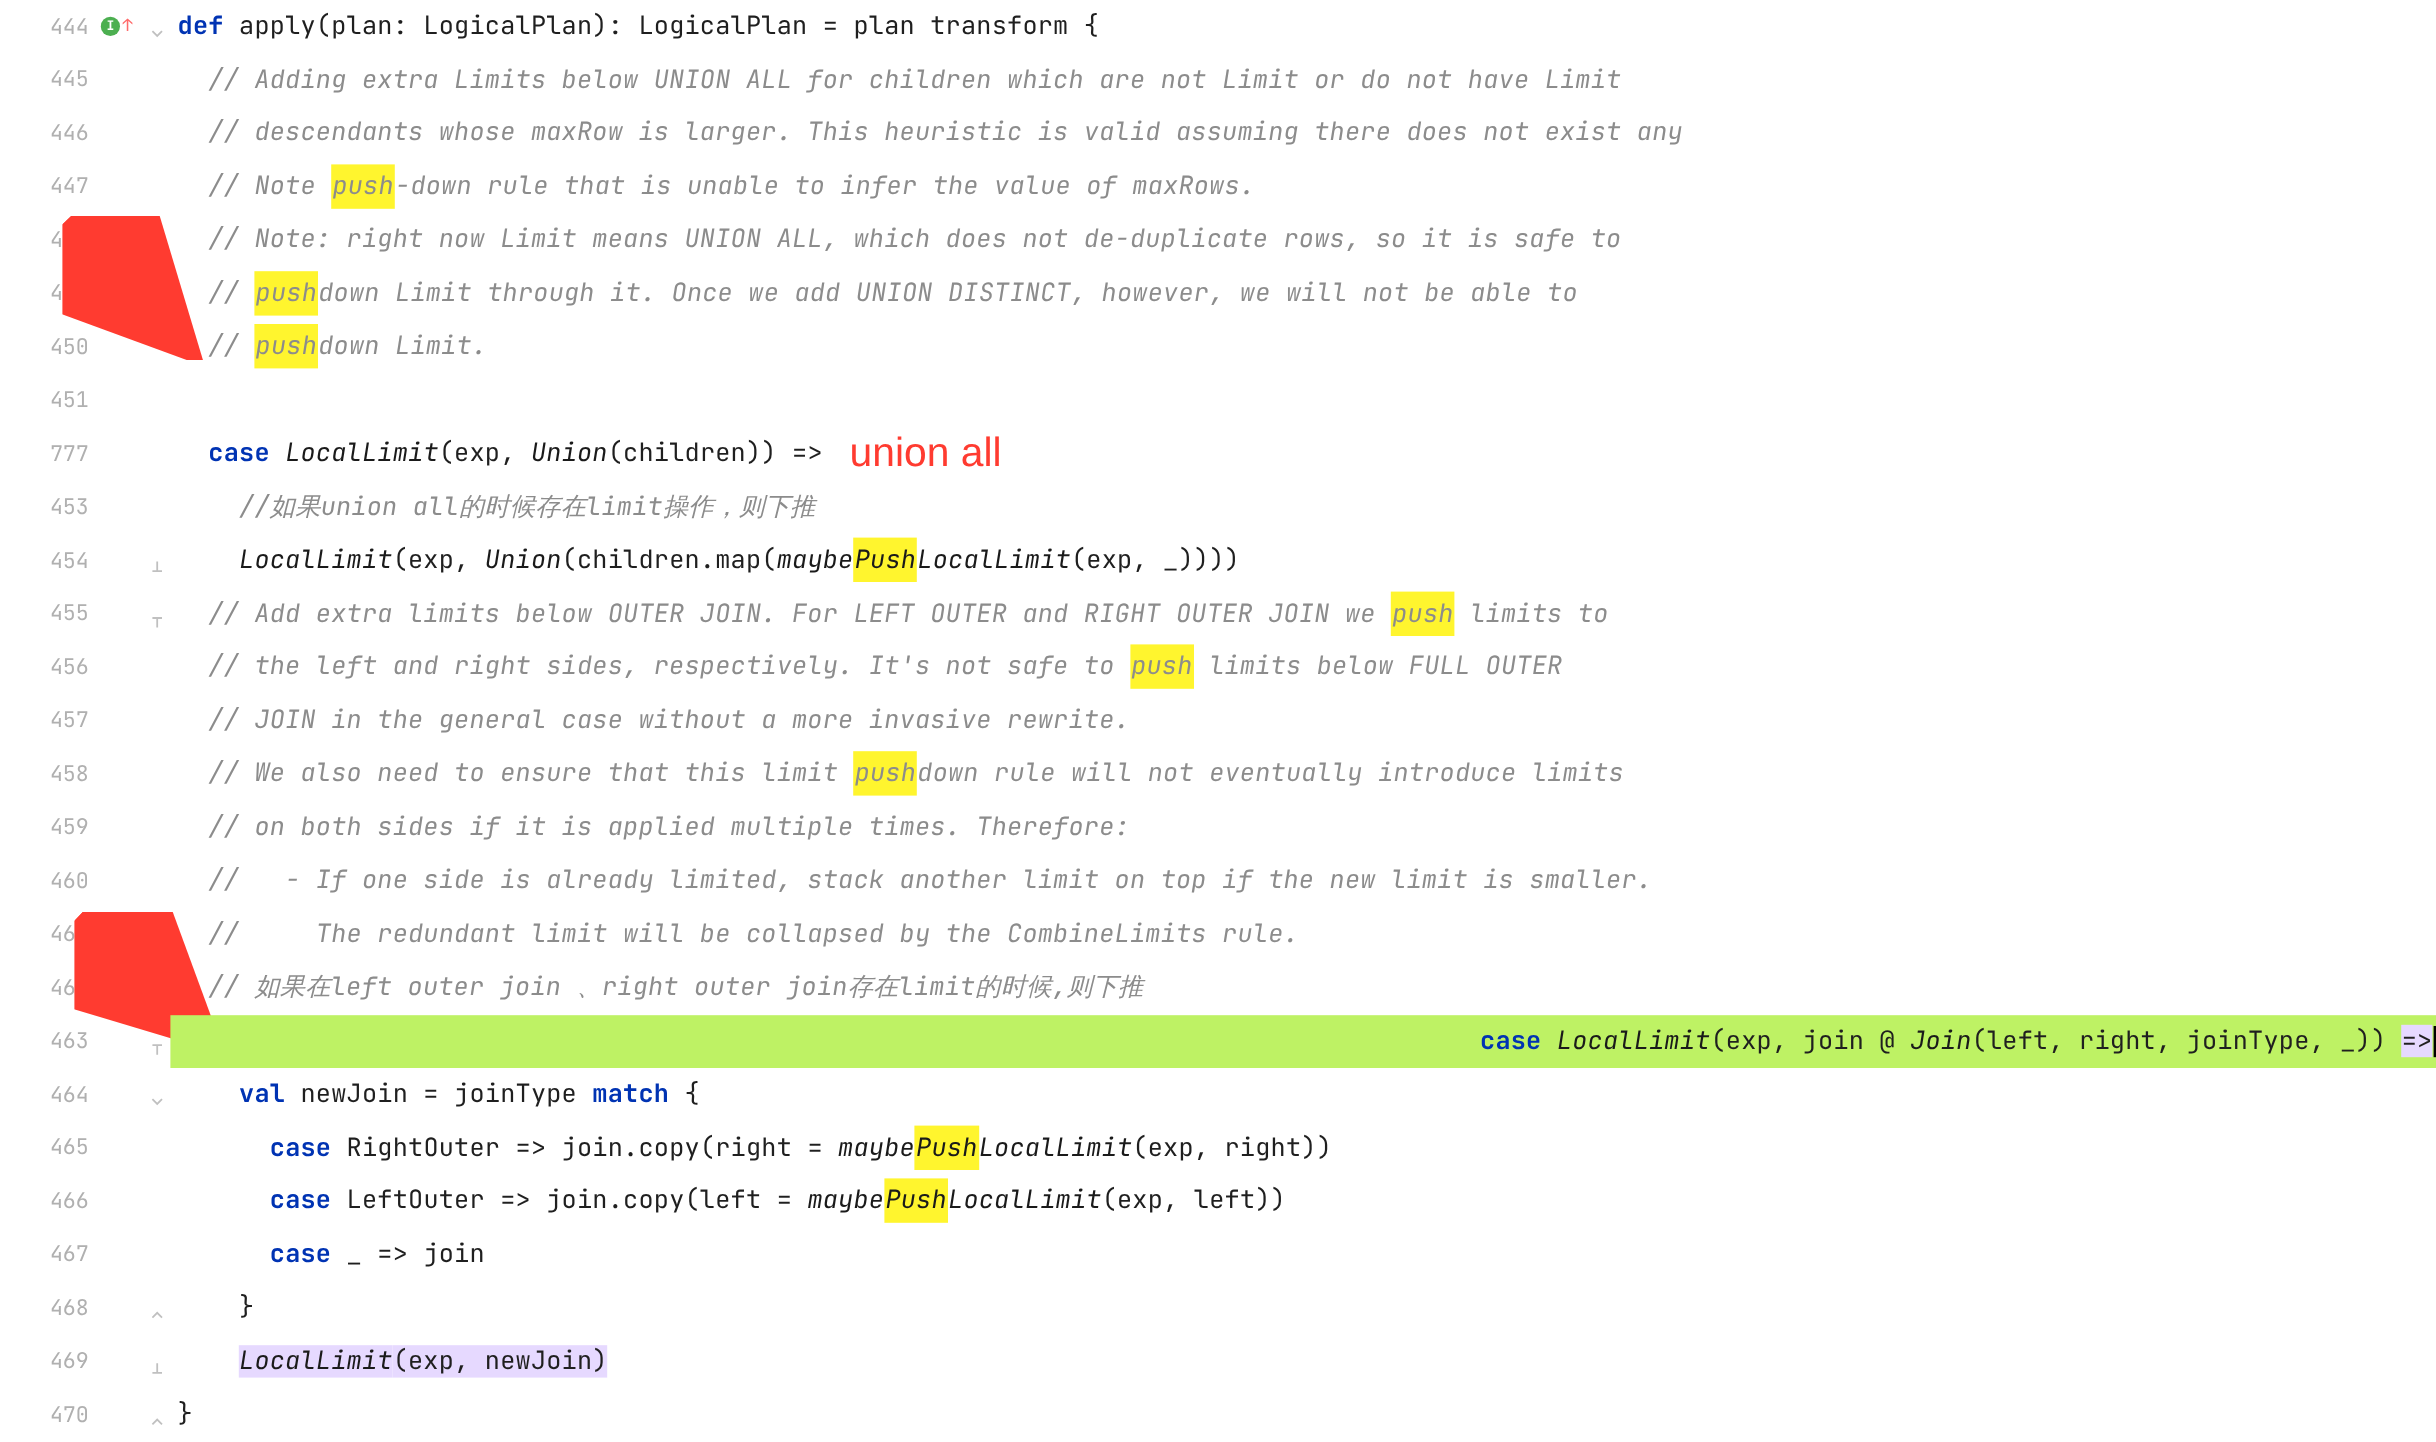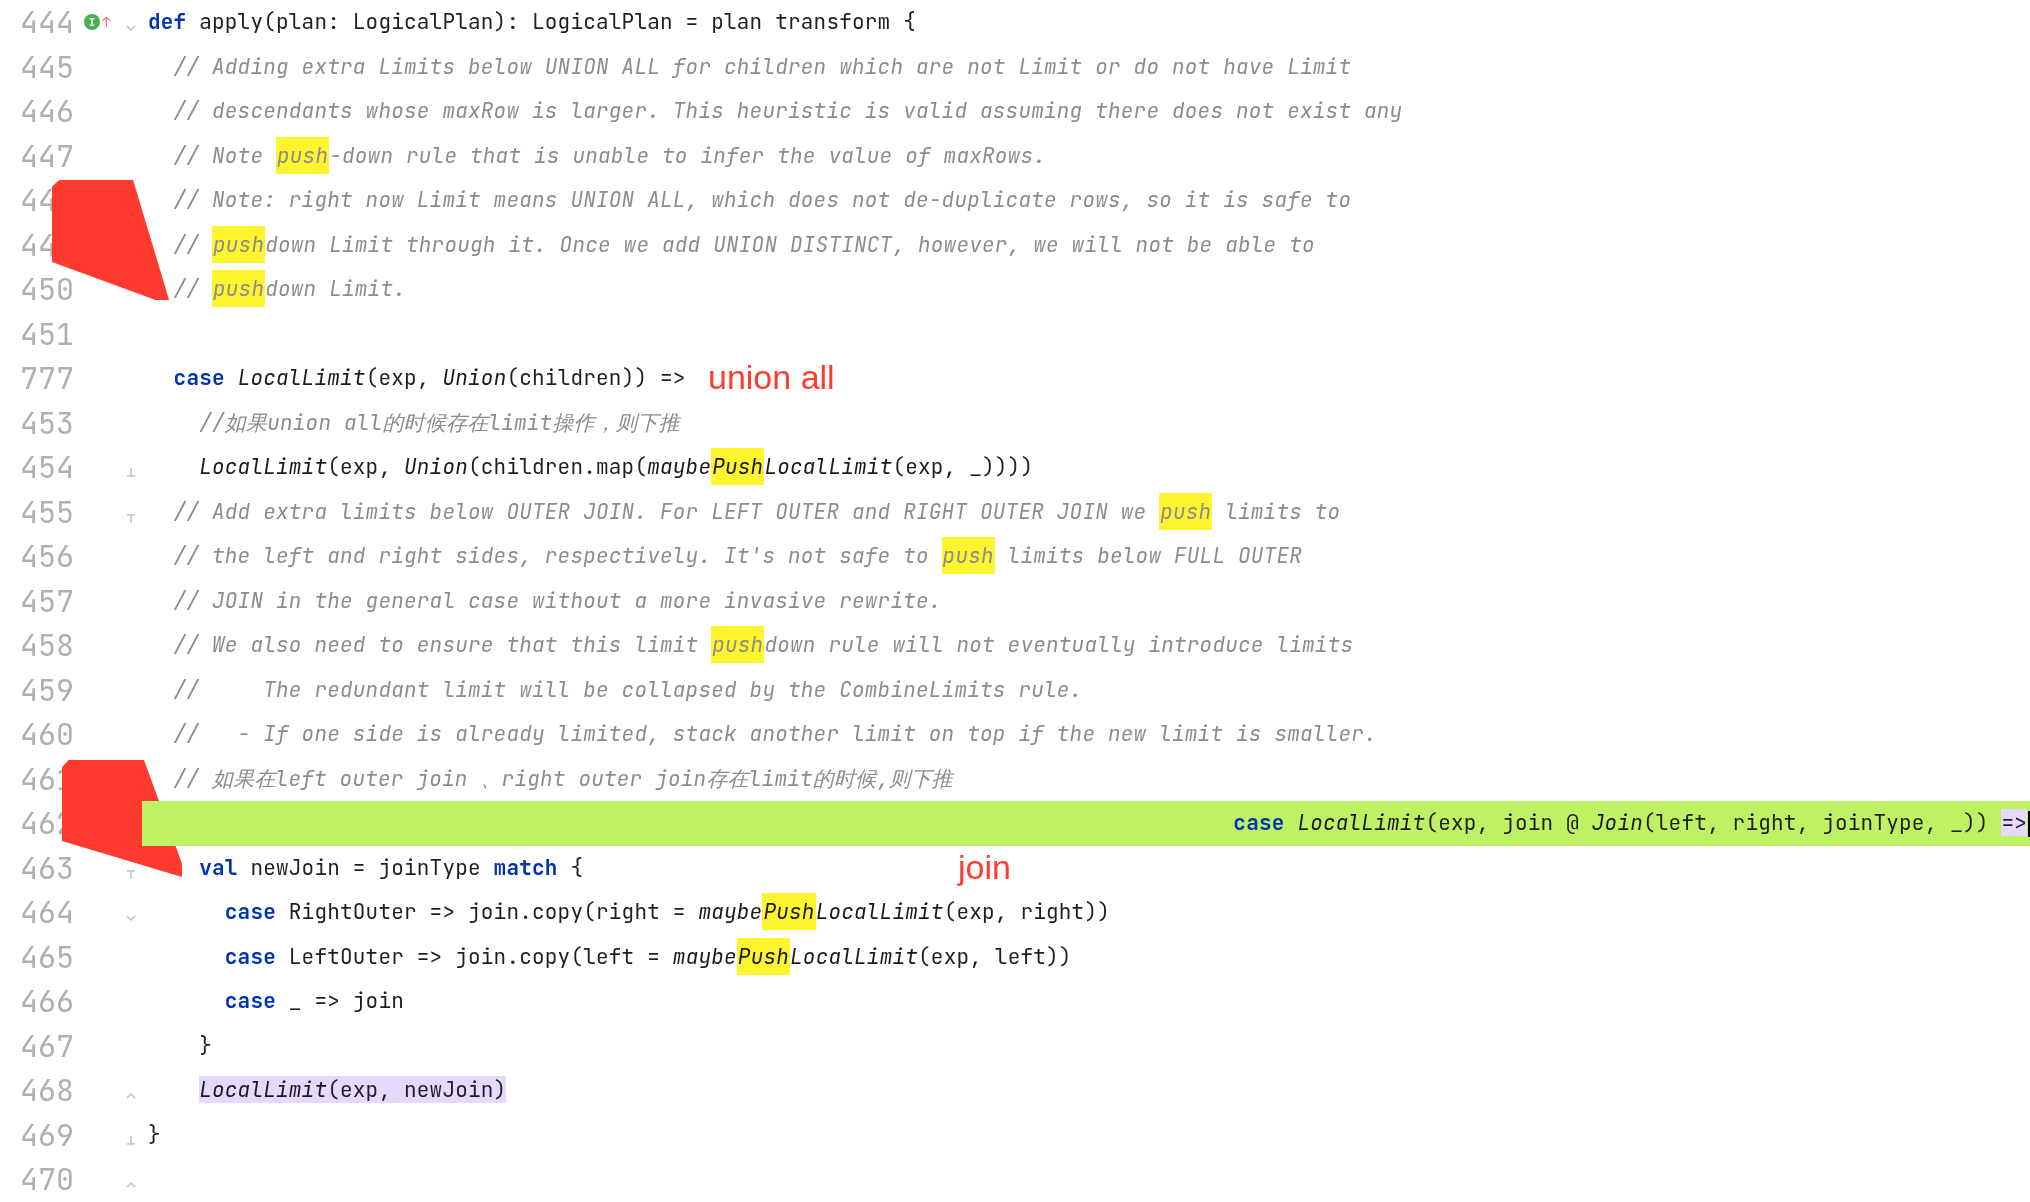--- a/index.html
+++ b/index.html
@@ -6,21 +6,21 @@
   html, body { width: 2030px; height: 1202px; background: #ffffff; overflow: hidden; }
   body { font-family: "JetBrains Mono", "Menlo", "Consolas", monospace; font-size: 20px; }
 
   .editor { display: flex; height: 100%; }
   .gutter { width: 84px; flex: 0 0 84px; background: #ffffff; border-right: none; }
   .marker-col { width: 36px; flex: 0 0 36px; background: #ffffff; position: relative; }
   .fold-col { width: 22px; flex: 0 0 22px; background: #ffffff; position: relative; }
   .code-col { flex: 1; background: #ffffff; position: relative; }
 
   .line-row { height: 44.5px; display: flex; align-items: center; }
-  .ln { width: 100%; text-align: right; padding-right: 10px; color: #b0b0b0; font-size: 30px; font-weight: 400; font-family: inherit; }
+  .ln { width: 100%; text-align: right; padding-right: 10px; color: #b0b0b0; font-size: 18px; font-weight: 400; font-family: inherit; }
   .code { white-space: pre; padding-left: 6px; font-size: 21px; letter-spacing: 0.2px; color: #1f1f1f; position: relative; line-height: 44.5px; text-align: right; }
   .code.highlighted { background: #bef264; width: 100%; }
 
   .kw { color: #0033b3; font-weight: 700; }
   .cmt { color: #8c8c8c; font-style: italic; }
   .typ { font-style: italic; color: #1a1a1a; }
   .hl { background: #fff52e; padding: 5px 1px; }
   .cursor { border-left: 2px solid #000; display:inline-block; height: 26px; vertical-align: middle; margin-left:1px;}
   .sel { background: #e6d9ff; }
 
@@ -281,24 +281,27 @@
       <div class="line-row">
         <div class="code"><span class="cmt">  // the left and right sides, respectively. It's not safe to </span><span class="cmt hl">push</span><span class="cmt"> limits below FULL OUTER</span></div>
       </div>
       <div class="line-row">
         <div class="code"><span class="cmt">  // JOIN in the general case without a more invasive rewrite.</span></div>
       </div>
       <div class="line-row">
         <div class="code"><span class="cmt">  // We also need to ensure that this limit </span><span class="cmt hl">push</span><span class="cmt">down rule will not eventually introduce limits</span></div>
       </div>
       <div class="line-row">
+        <div class="code"><span class="cmt">  // on both sides if it is applied multiple times. Therefore:</span></div>
+      </div>
+      <div class="line-row">
+        <div class="code"><span class="cmt">  //   - If one side is already limited, stack another limit on top if the new limit is smaller.</span></div>
+      </div>
+      <div class="line-row">
         <div class="code"><span class="cmt">  //     The redundant limit will be collapsed by the CombineLimits rule.</span></div>
-      </div>
-      <div class="line-row">
-        <div class="code"><span class="cmt">  //   - If one side is already limited, stack another limit on top if the new limit is smaller.</span></div>
       </div>
       <div class="line-row">
         <div class="code"><span class="cmt">  // 如果在left outer join 、right outer join存在limit的时候,则下推</span></div>
       </div>
       <div class="line-row">
         <div class="code highlighted"><span>  </span><span class="kw">case</span><span> </span><span class="typ">LocalLimit</span><span>(exp, join @ </span><span class="typ">Join</span><span>(left, right, joinType, _)) </span><span class="sel">=&gt;</span><span class="cursor"></span></div>
       </div>
       <div class="line-row">
         <div class="code"><span>    </span><span class="kw">val</span><span> newJoin = joinType </span><span class="kw">match</span><span> {</span></div>
       </div>

